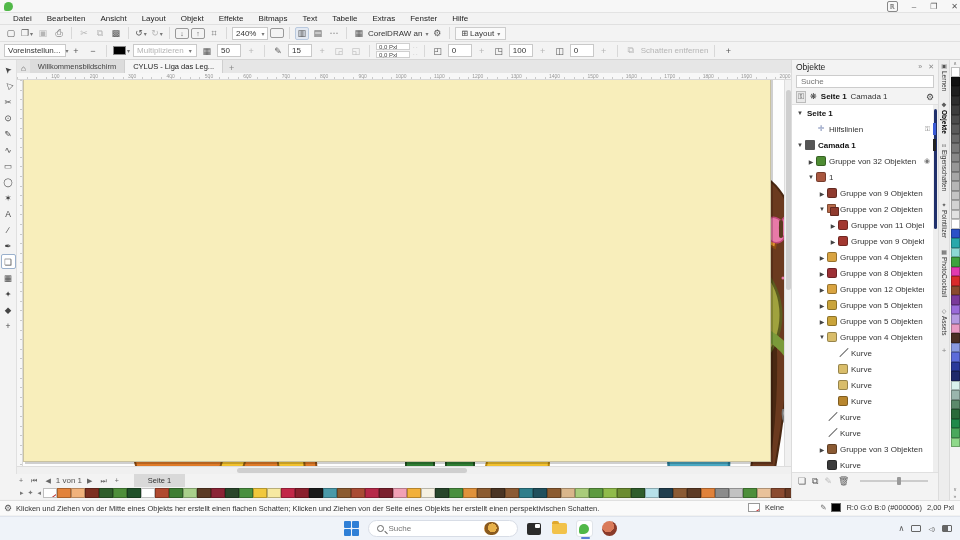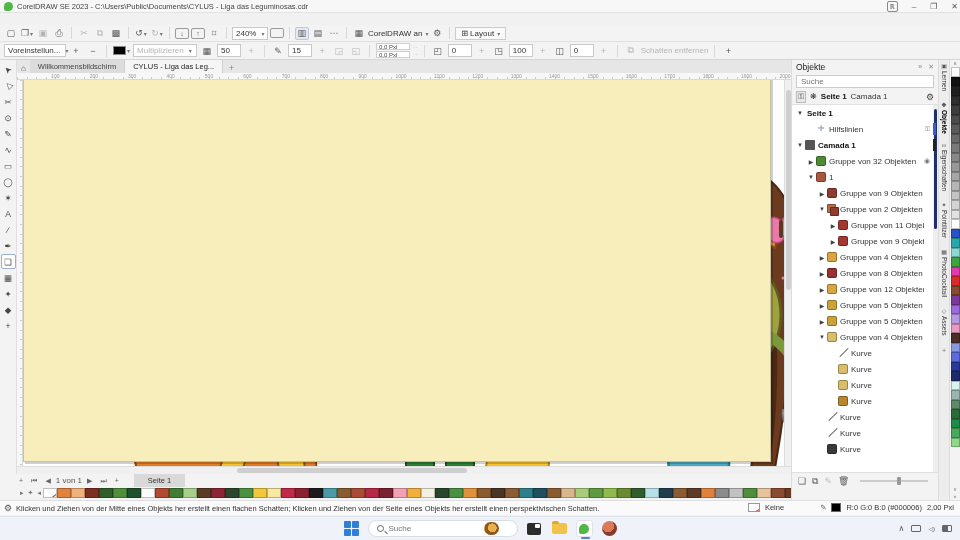--- a/index.html
+++ b/index.html
@@ -143,29 +143,42 @@
   
   #page-shadow { position:absolute; left:0px; top:-6px; width:748px; height:388px; background:#f8eebb; border:1px solid #c9c2a0; box-shadow:2px 2px 0 rgba(0,0,0,.18); }
 </style>
 </head>
 <body>
 
 <div id="win">
 
   <div id="titlebar" class="abs">
     <span id="corel-logo"></span>
-    <span id="title-text">CorelDRAW SE 2023 - C:\Users\Public\Documents\CYLUS - Liga das Leguminosas.cdr</span>
     <span id="win-controls">
       <span id="account-icon">ℝ</span>
       <span>–</span>
       <span>❐</span>
       <span>✕</span>
     </span>
   </div>
 
+  <div id="menubar" class="abs">
+      <span class="menu-item">Datei</span>
+      <span class="menu-item">Bearbeiten</span>
+      <span class="menu-item">Ansicht</span>
+      <span class="menu-item">Layout</span>
+      <span class="menu-item">Objekt</span>
+      <span class="menu-item">Effekte</span>
+      <span class="menu-item">Bitmaps</span>
+      <span class="menu-item">Text</span>
+      <span class="menu-item">Tabelle</span>
+      <span class="menu-item">Extras</span>
+      <span class="menu-item">Fenster</span>
+      <span class="menu-item">Hilfe</span>
+    </div>
 
   <div id="toolbar" class="abs">
     <span class="tbtn">▢</span>
     <span class="tbtn">❐<span class="dd">▾</span></span>
     <span class="tbtn gray">▣</span>
     <span class="tbtn">⎙</span>
     <span class="tsep"></span>
     <span class="tbtn gray">✂</span>
     <span class="tbtn gray">⧉</span>
     <span class="tbtn">▩</span>
@@ -701,20 +714,25 @@
           <span class="arrow"></span>
           <span class="ticon line"></span>
           <span class="lbl">Kurve</span>
         </div>
         <div class="trow" style="padding-left: 26px;">
           <span class="arrow"></span>
           <span class="ticon line"></span>
           <span class="lbl">Kurve</span>
         </div>
         <div class="trow" style="padding-left: 26px;">
+          <span class="arrow">▶</span>
+          <span class="ticon c" style="background: rgb(138, 90, 51);"></span>
+          <span class="lbl">Gruppe von 3 Objekten</span>
+        </div>
+        <div class="trow" style="padding-left: 26px;">
           <span class="arrow"></span>
           <span class="ticon c" style="background: rgb(58, 58, 58);"></span>
           <span class="lbl">Kurve</span>
         </div>
       </div>
     <div id="docker-footer">
       <span>❏</span>
       <span>⧉</span>
       <span style="color:#bbb;">✎</span>
       <span>🗑</span>

